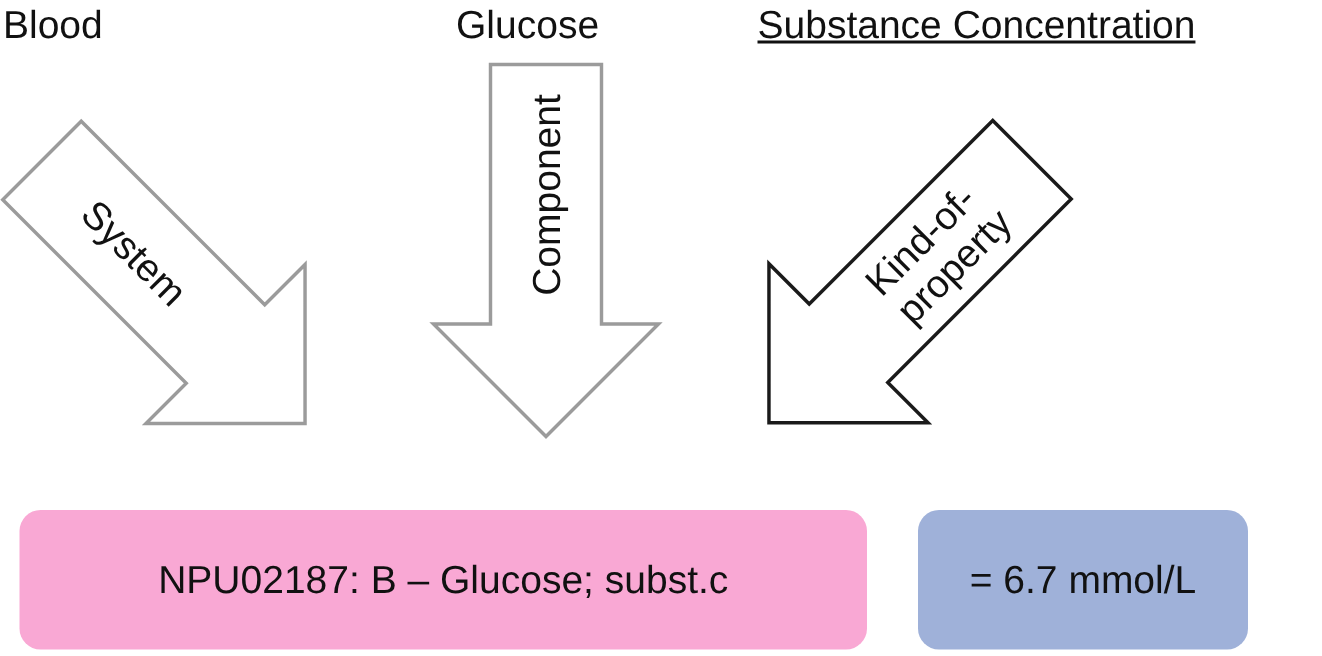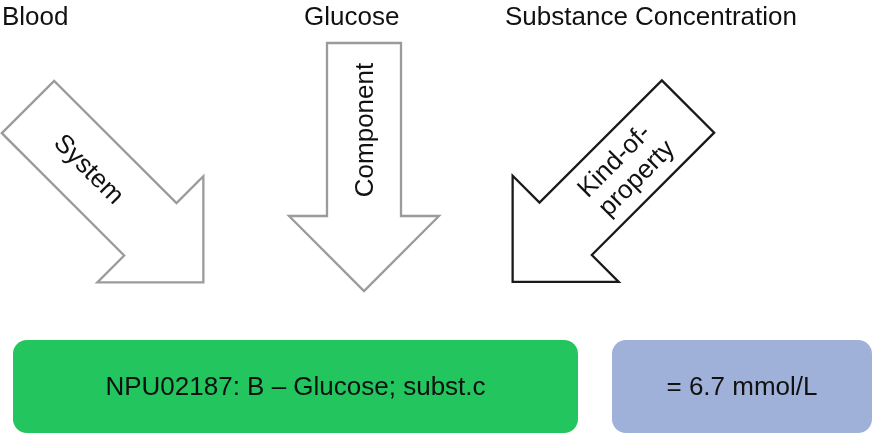--- a/index.html
+++ b/index.html
@@ -19,21 +19,21 @@
   .top-label {
     position: absolute;
     top: 2px;
     font-size: 26px;
     line-height: 28px;
     color: #111111;
     white-space: nowrap;
   }
   #label-blood    { left: 2px; }
   #label-glucose  { left: 304px; }
-  #label-substance{ left: 505px; }
+  #label-substance{ left: 505px; text-decoration: underline; }
 
   #arrow-layer {
     position: absolute;
     left: 0;
     top: 0;
   }
   .arrow-shape {
     fill: #ffffff;
     stroke-width: 2.3;
     stroke-linejoin: miter;
@@ -49,21 +49,21 @@
     height: 93px;
     border-radius: 14px;
     display: flex;
     align-items: center;
     justify-content: center;
     font-size: 26px;
     color: #111111;
     white-space: nowrap;
   }
   #npu-box   { left: 13px;  width: 565px; }
-  #value-box { left: 612px; width: 260px; }
+  #value-box { left: 612px; width: 220px; }
 </style>
 </head>
 <body>
 
 <div id="canvas">
 
   <div id="label-blood" class="top-label">Blood</div>
 
   <div id="label-glucose" class="top-label">Glucose</div>
 
@@ -83,21 +83,21 @@
 
     <g transform="translate(688,106.5) rotate(45)">
       <polygon class="arrow-shape" points="-37,0 37,0 37,173 75,173 0,248 -75,173 -37,173" stroke="#1a1a1a"></polygon>
       <text class="arrow-text" transform="translate(0,87) rotate(-90)" text-anchor="middle">
         <tspan x="0" dy="-0.22em">Kind-of-</tspan>
         <tspan x="0" dy="1.08em">property</tspan>
       </text>
     </g>
   </svg>
 
-  <div id="npu-box" class="result-box" style="background-color: #22c55e;">
+  <div id="npu-box" class="result-box" style="background-color: #f9a8d4;">
     <span>NPU02187: B – Glucose; subst.c</span>
   </div>
 
   <div id="value-box" class="result-box" style="background-color: rgb(159, 177, 217);">
     <span>= 6.7 mmol/L</span>
   </div>
 
 </div>
 
 </body></html>

